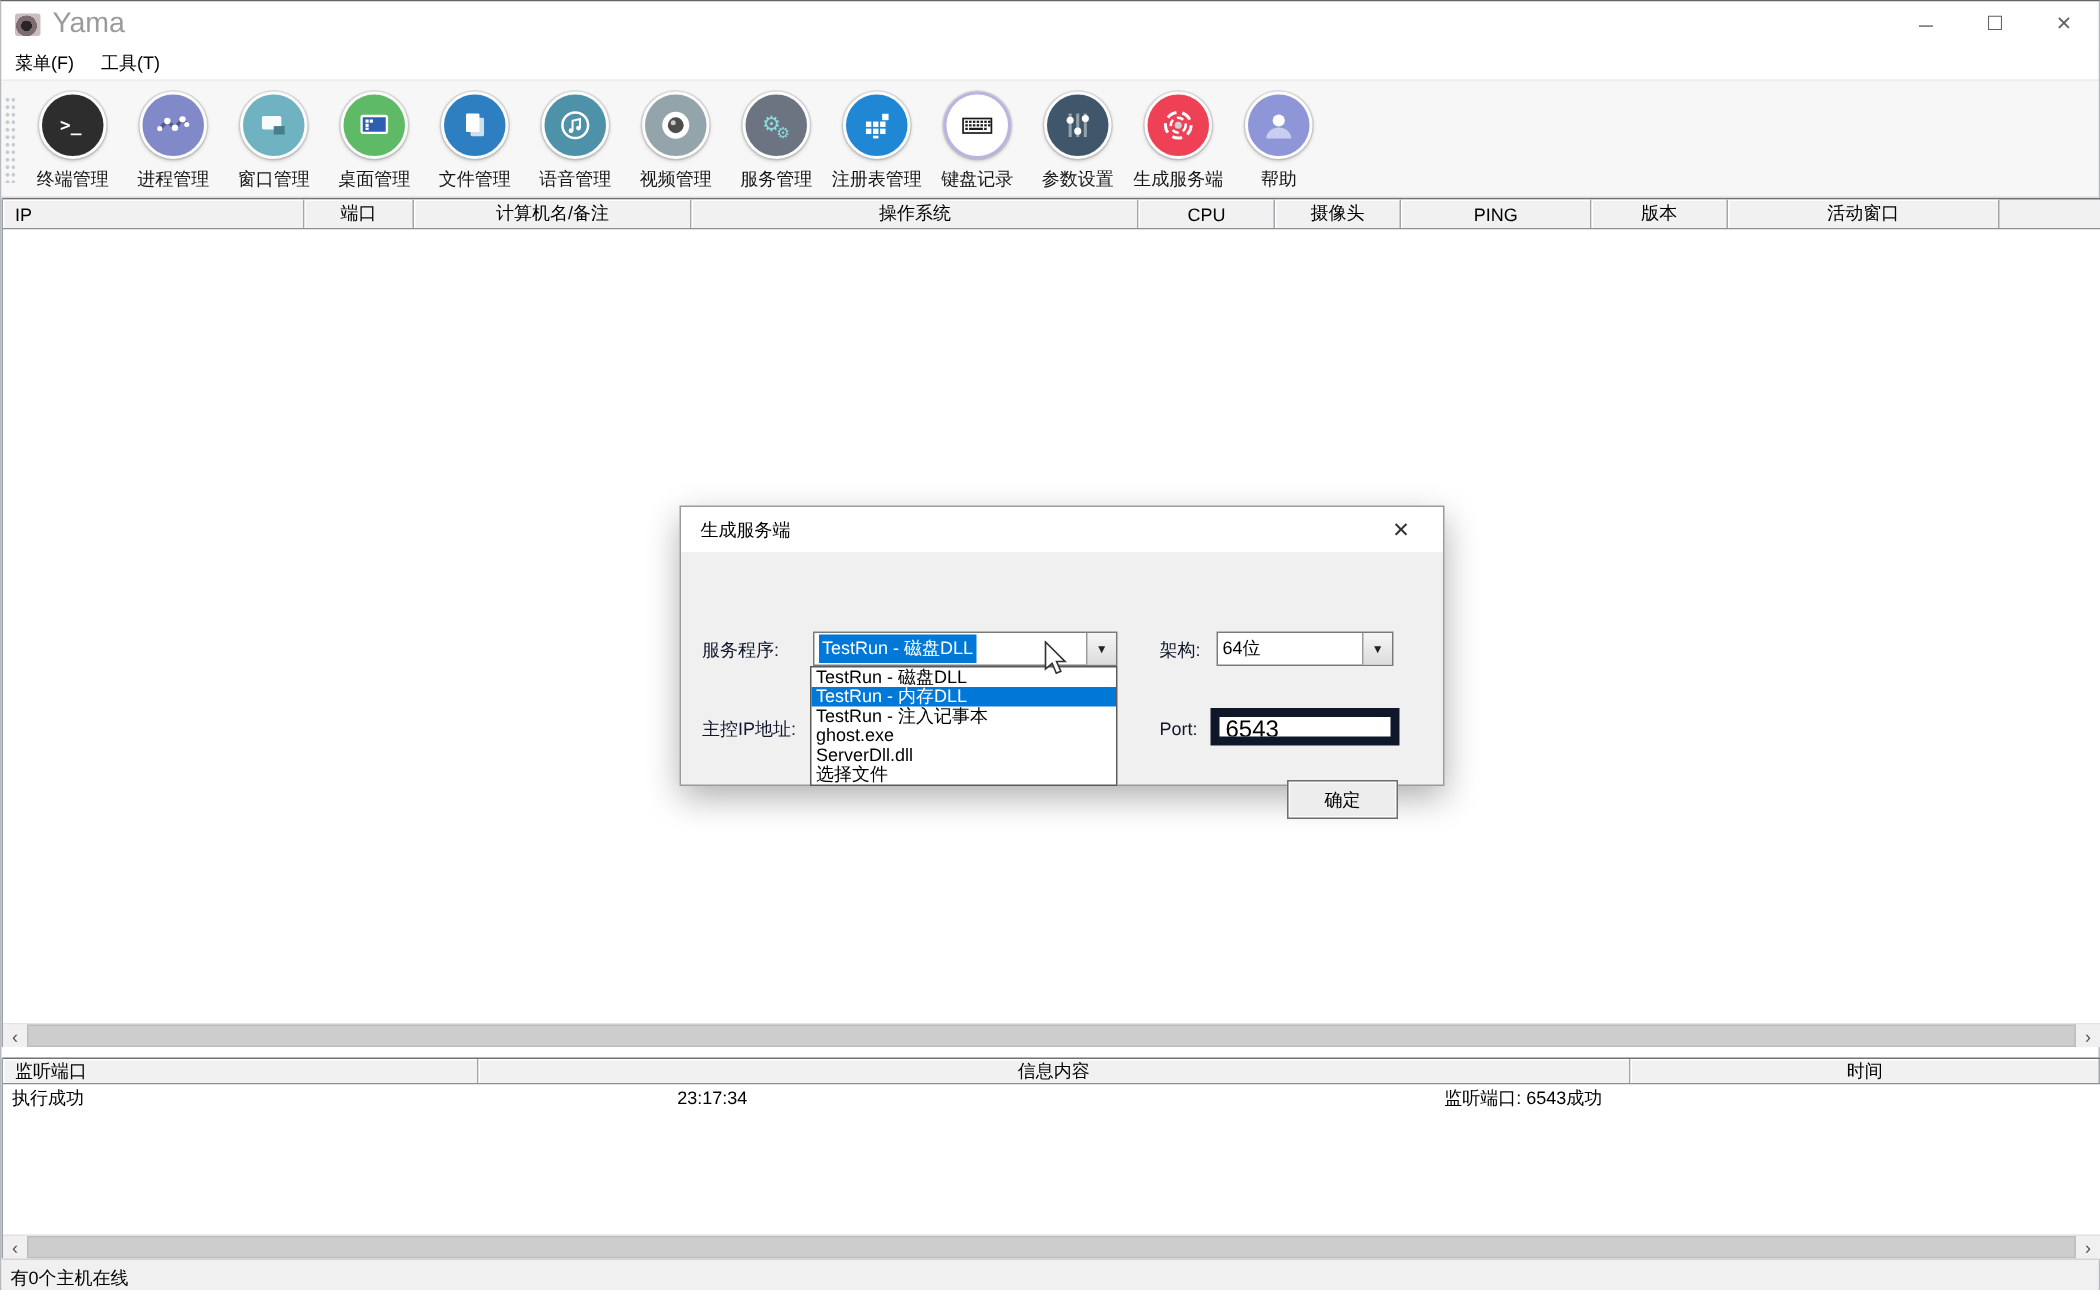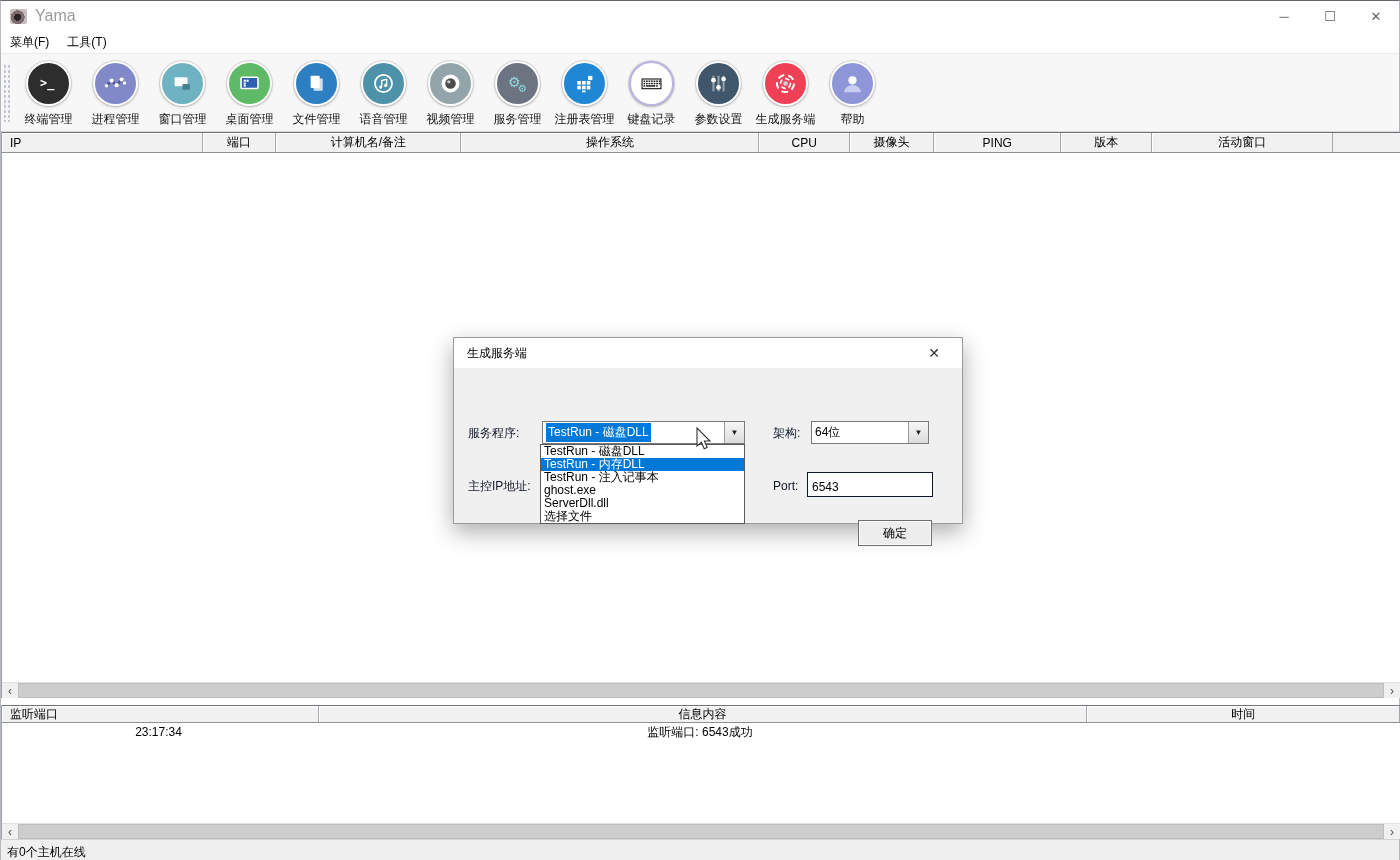--- a/index.html
+++ b/index.html
@@ -4,21 +4,21 @@
 <style>
   html,body{margin:0;padding:0;}
   body{width:1400px;height:860px;overflow:hidden;background:#f0f0f0;
        font-family:"Liberation Sans","DejaVu Sans",sans-serif;font-size:12px;color:#000;}
   .window{position:relative;width:1400px;height:860px;background:#fff;box-sizing:border-box;
           border:1px solid #b6bac0;border-top:1px solid #63666b;}
   
   .titlebar{position:absolute;left:0;top:0;width:100%;height:30px;background:#fff;display:flex;align-items:center;}
   .app-icon{width:17px;height:15px;margin-left:9px;border-radius:2px;
             background:radial-gradient(circle at 45% 55%, #2a2328 0 28%, #7d6d70 29% 55%, #c9bdbd 56%);}
-  .app-title{margin-left:8px;color:#9b9b9b;font-size:16px;}
+  .app-title{margin-left:8px;color:#9b9b9b;font-size:19px;}
   .win-controls{margin-left:auto;display:flex;height:100%;}
   .win-btn{width:46px;height:100%;display:flex;align-items:center;justify-content:center;
            color:#5f6368;font-size:13px;}
   
   .menubar{position:absolute;left:0;top:30px;width:100%;height:22px;background:#fff;display:flex;align-items:center;}
   .menu-item{padding:2px 9px;color:#000;}
   
   .toolbar{position:absolute;left:0;top:52px;width:100%;height:79px;background:#f7f7f8;
            border-top:1px solid #ececec;border-bottom:1px solid #d9d9d9;
            display:flex;align-items:flex-start;padding:7px 0 0 14px;box-sizing:border-box;}
@@ -60,22 +60,22 @@
   .combo{position:absolute;height:23px;background:#fff;border:1px solid #7a7a7a;box-sizing:border-box;
          display:flex;align-items:center;}
   .combo-text{margin-left:3px;font-size:12px;white-space:nowrap;}
   .combo-text.sel{background:#0078d7;color:#fff;padding:1px 2px;}
   .combo-btn{margin-left:auto;width:19px;height:100%;background:linear-gradient(#f6f6f6,#dcdcdc);
              border-left:1px solid #9a9a9a;display:flex;align-items:center;justify-content:center;
              font-size:8px;color:#222;}
   .ddl{position:absolute;left:86px;top:76px;width:205px;background:#fff;border:1px solid #5a5a5a;box-sizing:border-box;z-index:5;}
   .ddl-item{height:13px;line-height:13px;font-size:12px;padding-left:3px;white-space:nowrap;overflow:hidden;color:#000;}
   .ddl-item.hl{background:#0078d7;color:#fff;}
-  .txt-input{position:absolute;height:25px;background:#fff;border:1px solid #0f172a;box-sizing:border-box;
-             font-size:12px;padding:4px 0 0 4px;font-family:inherit;color:#000;outline:none;}
+  .txt-input{position:absolute;height:25px;background:#fff;border:6px solid #0f172a;box-sizing:border-box;
+             font-size:16px;padding:4px 0 0 4px;font-family:inherit;color:#000;outline:none;}
   .ok-btn{position:absolute;left:404px;top:152px;width:74px;height:26px;background:#ededed;
           border:1px solid #6f6f6f;box-shadow:inset 0 0 0 1px #fbfbfb;box-sizing:border-box;
           font-size:12px;display:flex;align-items:center;justify-content:center;}
   .cursor{position:absolute;left:695px;top:426px;z-index:9;pointer-events:none;}
 </style>
 </head>
 <body>
 
 <div class="window">
 
@@ -279,20 +279,21 @@
   </div>
 
   <div class="listctl" style="top:704px;height:134px;">
     <div class="hdr-row" style="height:18px;">
         <div class="hdr-cell left" style="width: 317px;">监听端口</div>
         <div class="hdr-cell" style="width: 770px;">信息内容</div>
         <div class="hdr-cell" style="width: 313px;">时间</div>
       </div>
     <div style="position:absolute;left:0;top:18px;right:0;bottom:16px;background:#fff;">
         <div class="body-row">
+          <div class="body-cell left" style="width: 317px;">执行成功</div>
           <div class="body-cell" style="width: 313px;">23:17:34</div>
           <div class="body-cell" style="width: 770px;">监听端口: 6543成功</div>
         </div>
       </div>
     <div class="hscroll">
       <div class="sb-btn">‹</div>
       <div class="sb-thumb"></div>
       <div class="sb-btn">›</div>
     </div>
   </div>

